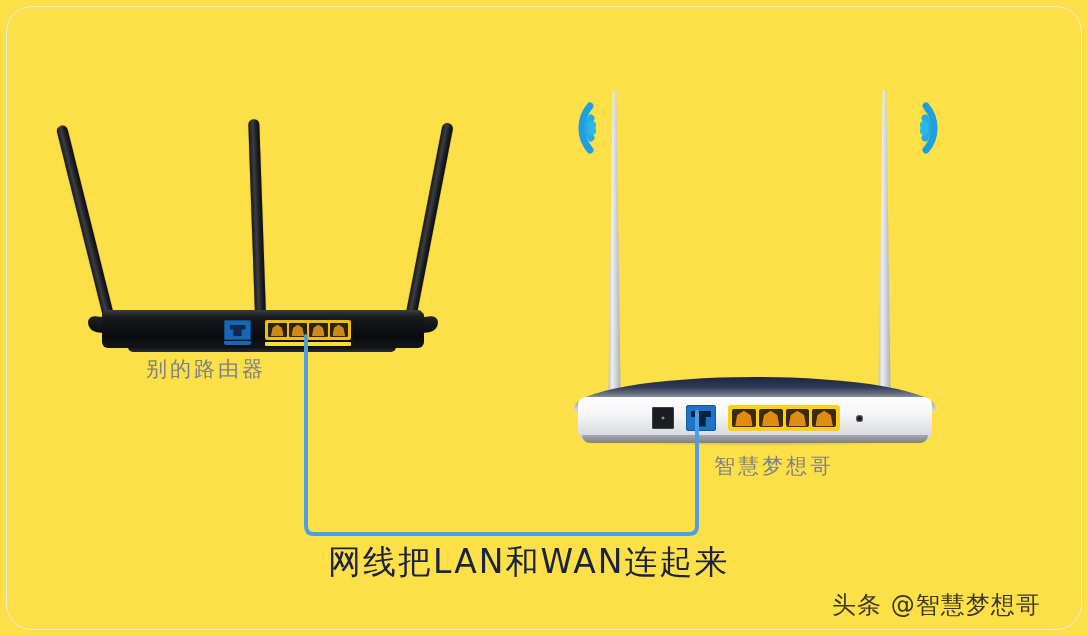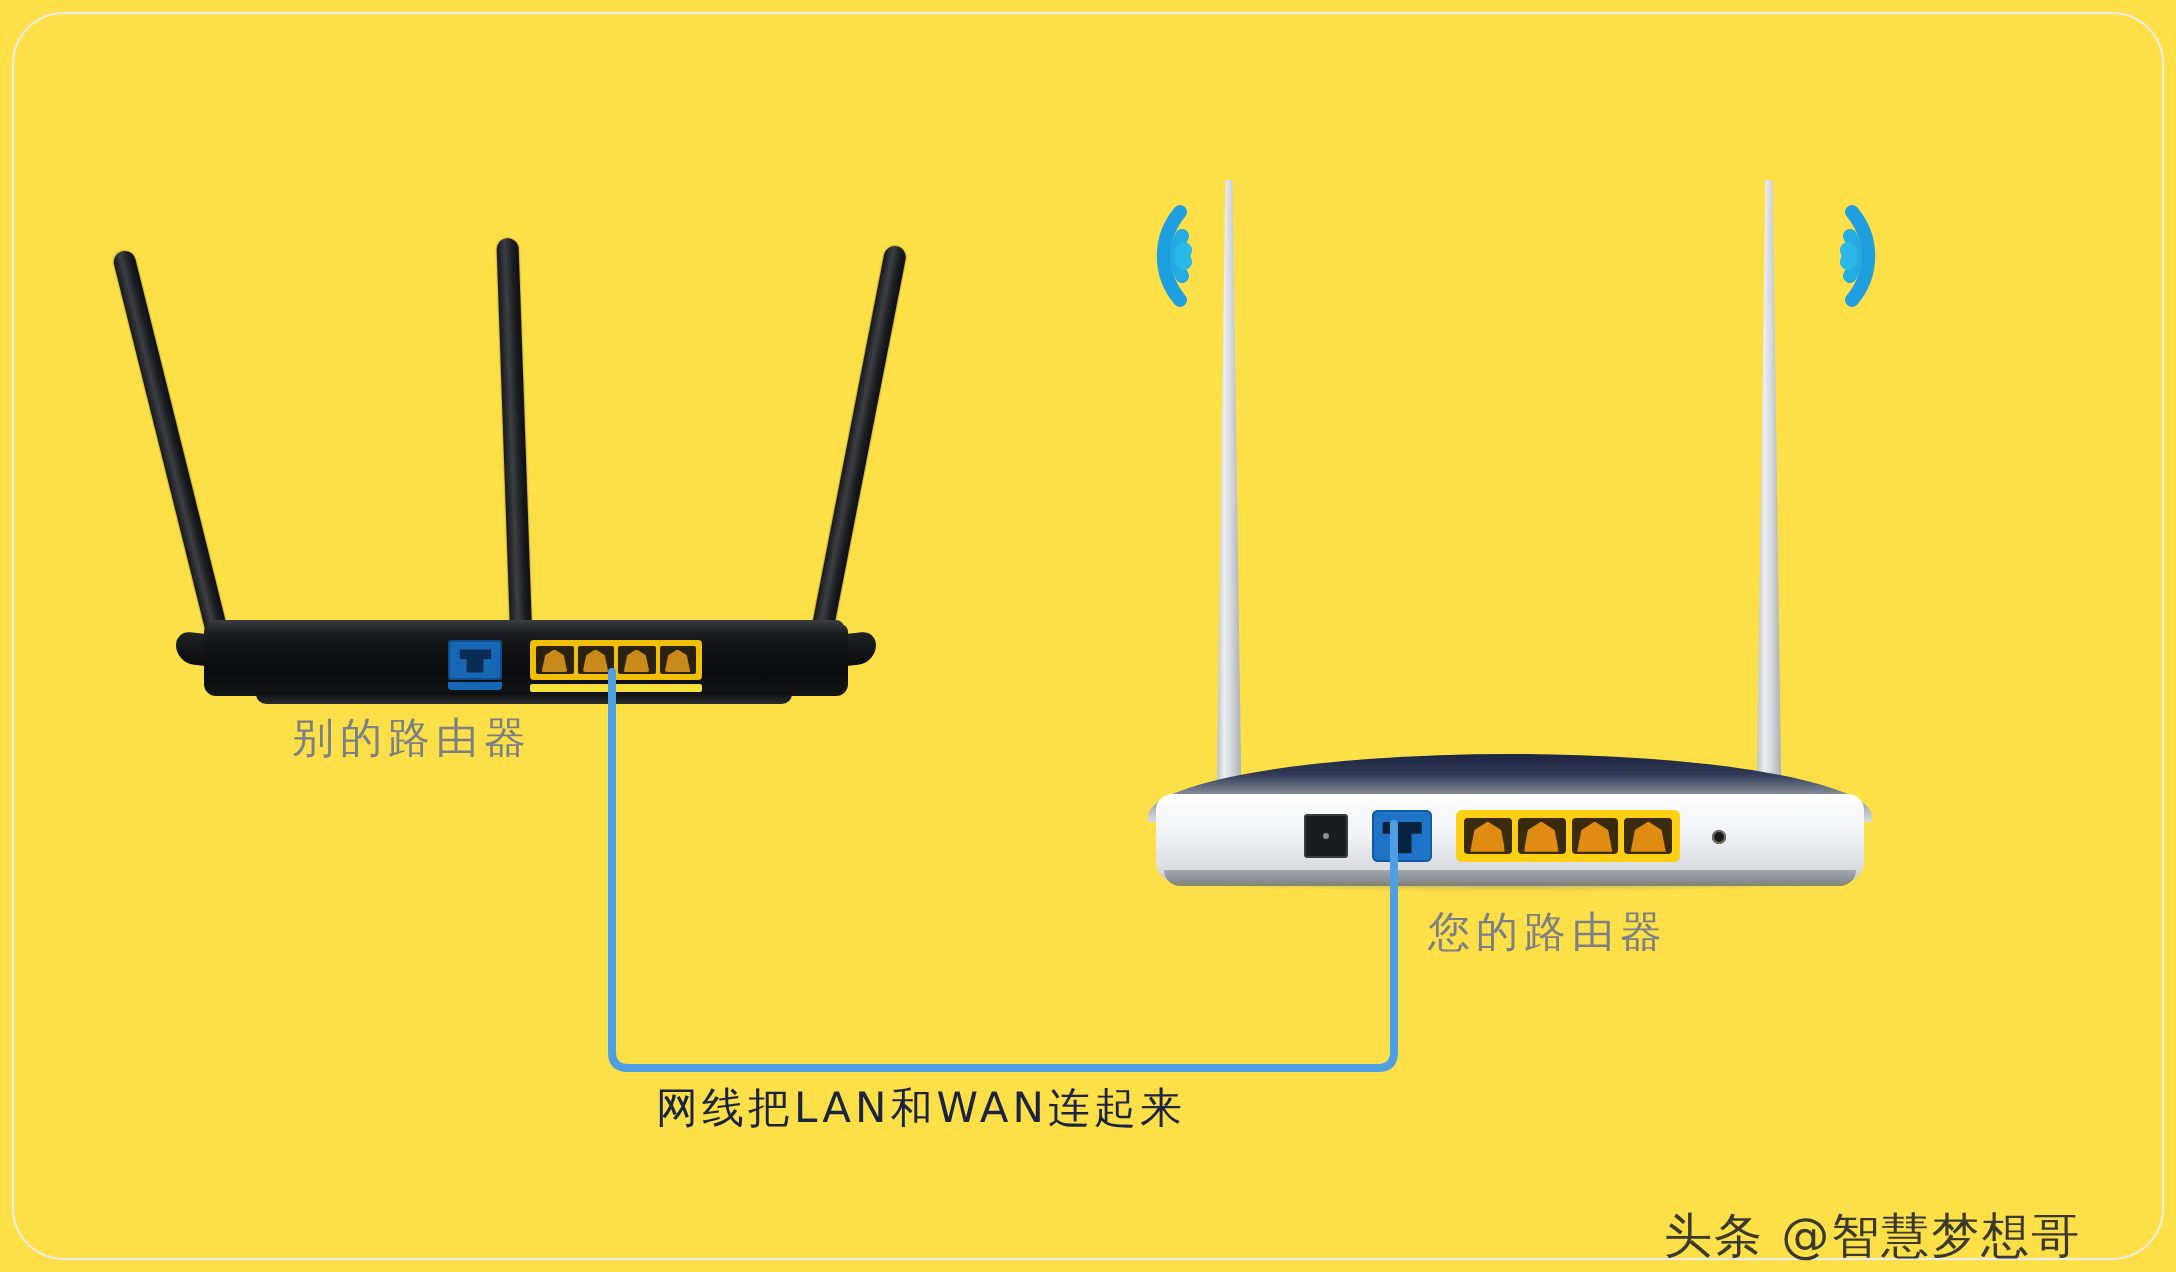--- a/index.html
+++ b/index.html
@@ -186,27 +186,27 @@
     position:absolute;color:#7b7f86;
     font-size:21px;letter-spacing:3px;
     font-family:"DejaVu Sans","Liberation Sans",sans-serif;
     white-space:nowrap;
   }
   #label-other{left:146px;top:355px;}
   #label-yours{left:714px;top:452px;}
 
   #caption{
     position:absolute;left:328px;top:540px;
-    color:#1c2340;font-size:21px;letter-spacing:2px;
+    color:#1c2340;font-size:33px;letter-spacing:2px;
     font-family:"DejaVu Sans","Liberation Sans",sans-serif;
     white-space:nowrap;
   }
 
   #watermark{
-    position:absolute;left:832px;top:602px;
+    position:absolute;left:832px;top:589px;
     color:#2b2b2b;font-size:24px;letter-spacing:1px;
     font-family:"DejaVu Sans","Liberation Sans",sans-serif;
     white-space:nowrap;opacity:.92;
   }
 </style>
 </head>
 <body>
 
 <div id="stage">
 
@@ -263,21 +263,21 @@
         <div class="lan"></div>
         <div class="lan"></div>
         <div class="lan"></div>
         <div class="lan"></div>
       </div>
 
       <div class="reset-dot" style="left:296px;top:38px;"></div>
     </div>
   </div>
 
-  <div class="label-cn" id="label-yours">您的路由器</div>
+  <div class="label-cn" id="label-yours">智慧梦想哥</div>
 
   <svg class="wifi" style="left:548px;top:88px;" width="60" height="80" viewBox="0 0 60 80">
     <g fill="none" stroke-linecap="round">
       <path d="M42 18 A34 34 0 0 0 42 62" stroke="#1f9fe0" stroke-width="7"></path>
       <path d="M43 30 A21 21 0 0 0 43 50" stroke="#25abe3" stroke-width="7"></path>
       <path d="M44 37 A8 8 0 0 0 44 43" stroke="#2bb8e8" stroke-width="8"></path>
     </g>
   </svg>
 
   <svg class="wifi" style="left:908px;top:88px;" width="60" height="80" viewBox="0 0 60 80">

